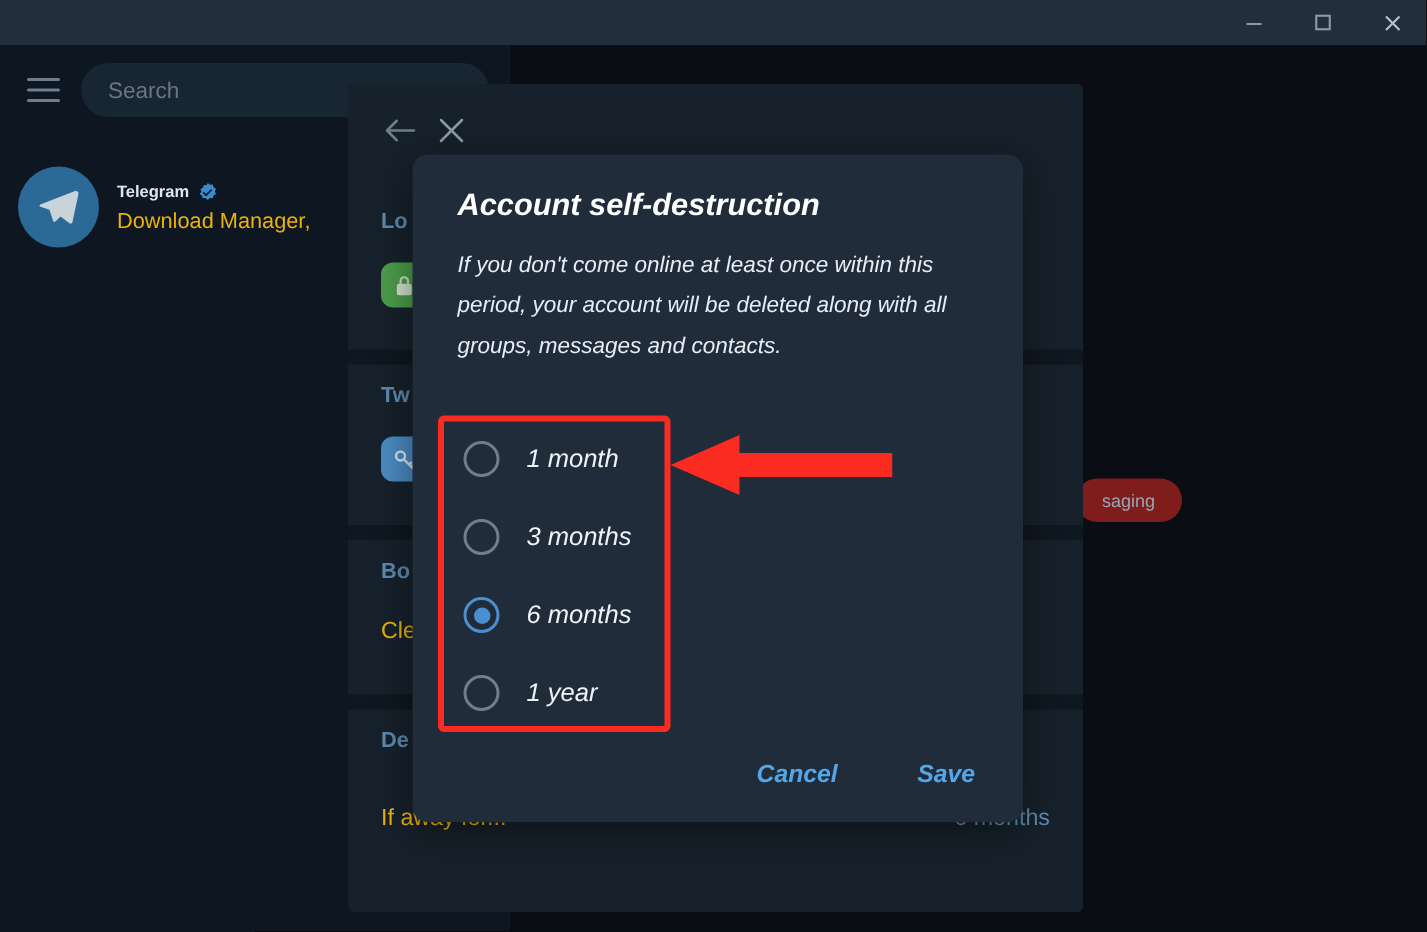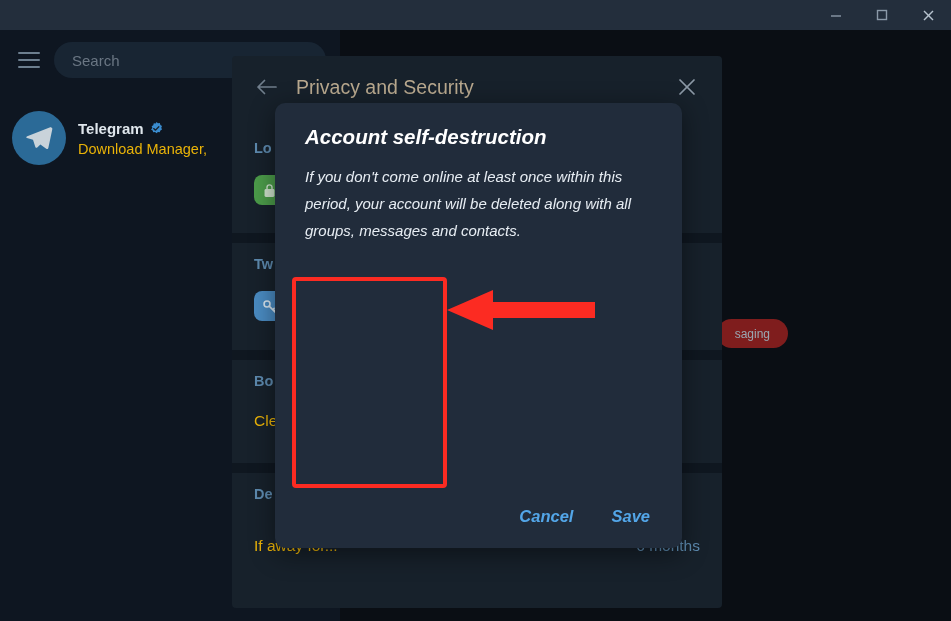--- a/index.html
+++ b/index.html
@@ -110,21 +110,21 @@
     min-width: 0;
     flex: 1 1 auto;
   }
   .chat-title-row {
     display: flex;
     align-items: center;
     gap: 5px;
   }
   .chat-title {
     color: #dfe6ec;
-    font-size: 15px;
+    font-size: 11px;
     font-weight: bold;
     white-space: nowrap;
   }
   .verified-badge { display: flex; align-items: center; }
   .chat-preview {
     color: #eab308;
     font-size: 14.5px;
     margin-top: 4px;
     white-space: nowrap;
     overflow: hidden;
@@ -307,21 +307,21 @@
     margin-left: 18px;
     color: #eef3f7;
     font-size: 17px;
     white-space: nowrap;
   }
   .modal-actions {
     position: absolute;
     right: 18px; bottom: 14px;
     display: flex;
     align-items: flex-start;
-    gap: 10px;
+    gap: 25px;
   }
   .modal-btn {
     color: #53a6e8;
     font-size: 16.5px;
     font-weight: bold;
     padding: 8px 14px;
     border-radius: 5px;
     white-space: nowrap;
   }
 
@@ -403,21 +403,20 @@
     <div class="msg-pill">saging</div>
   </div>
 
   <div class="settings">
     <div class="settings-header">
       <div class="back-arrow">
         <svg width="24" height="20" viewBox="0 0 24 20" aria-hidden="true">
           <path d="M9.5 3.5 3 10l6.5 6.5M3 10h18" fill="none" stroke="#707e8c" stroke-width="1.7" stroke-linecap="round" stroke-linejoin="round"></path>
         </svg>
       </div>
-      <div class="settings-title">Privacy and Security</div>
       <div class="close-x">
         <svg width="20" height="20" viewBox="0 0 20 20" aria-hidden="true">
           <line x1="3" y1="3" x2="17" y2="17" stroke="#8c99a6" stroke-width="1.7" stroke-linecap="round"></line>
           <line x1="17" y1="3" x2="3" y2="17" stroke="#8c99a6" stroke-width="1.7" stroke-linecap="round"></line>
         </svg>
       </div>
     </div>
 
     <div class="settings-body">
 
@@ -468,20 +467,40 @@
         </div>
       </div>
 
     </div>
   </div>
 
   <div class="modal">
     <div class="modal-title">Account self-destruction</div>
     <div class="modal-desc">If you don't come online at least once within this period, your account will be deleted along with all groups, messages and contacts.</div>
 
+    <div class="radio-group">
+      <div class="radio-row">
+        <span class="radio-mark"></span>
+        <span class="radio-label">1 month</span>
+      </div>
+      <div class="radio-row">
+        <span class="radio-mark"></span>
+        <span class="radio-label">3 months</span>
+      </div>
+      <div class="radio-row">
+        <span class="radio-mark checked">
+          <span class="radio-dot"></span>
+        </span>
+        <span class="radio-label">6 months</span>
+      </div>
+      <div class="radio-row">
+        <span class="radio-mark"></span>
+        <span class="radio-label">1 year</span>
+      </div>
+    </div>
 
     <div class="modal-actions">
       <div class="modal-btn">Cancel</div>
       <div class="modal-btn">Save</div>
     </div>
   </div>
 
   <div class="anno-box"></div>
   <div class="anno-arrow">
     <svg width="148" height="44" viewBox="0 0 148 44" aria-hidden="true">

